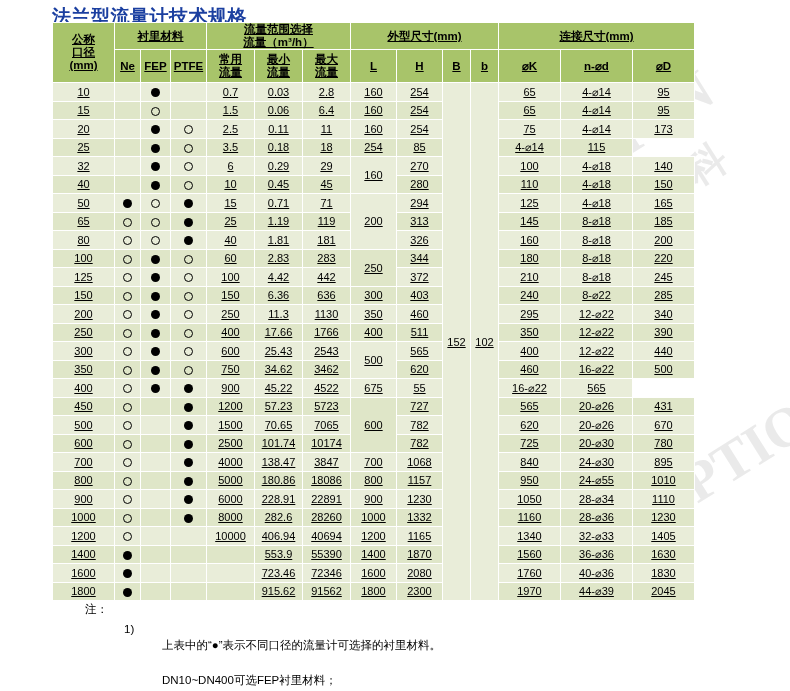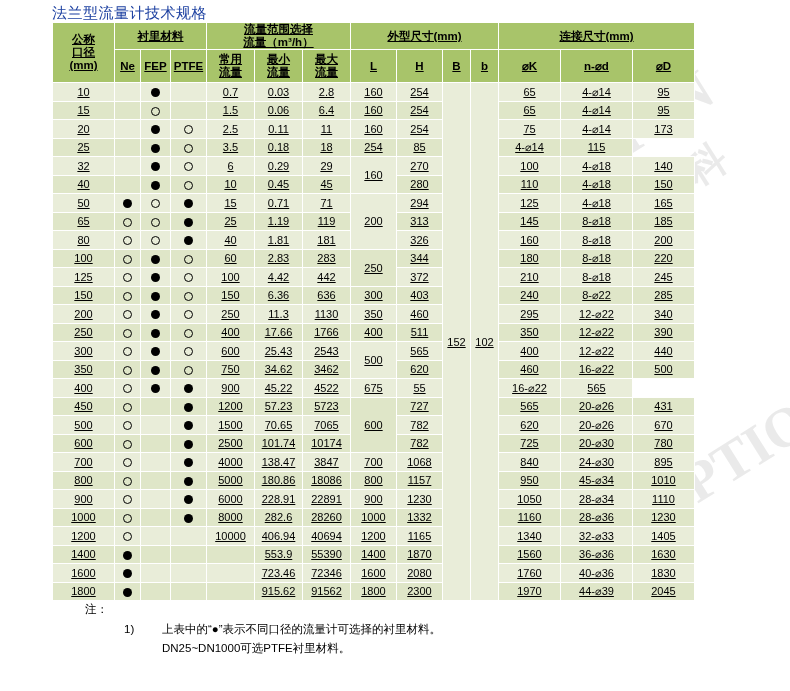--- a/index.html
+++ b/index.html
@@ -18,22 +18,22 @@
   .page {
     position: relative;
     width: 790px;
     height: 691px;
     box-sizing: border-box;
   }
   .title {
     position: absolute;
     left: 52px;
     top: 4px;
-    font-size: 15px;
-    font-weight: normal;
+    font-size: 19px;
+    font-weight: bold;
     color: #1b3fa0;
     letter-spacing: 0.5px;
   }
   .watermark {
     position: absolute;
     font-family: "Liberation Serif", serif;
     font-weight: bold;
     color: rgba(190, 190, 190, 0.33);
     pointer-events: none;
     user-select: none;
@@ -111,21 +111,21 @@
   .notes-body .num {
     position: absolute;
     left: 0px;
     top: 0px;
   }
   .notes-body ul {
     margin: 0;
     padding: 0 0 0 38px;
     list-style: none;
   }
-  .notes-body li { white-space: nowrap; }
+  .notes-body li { white-space: nowrap; margin-top: 16px; }
 </style>
 </head>
 <body>
 
 <div class="page">
 
   <div class="watermark wm1">TOPTION</div>
   <div class="watermark wm2">精 科</div>
   <div class="watermark wm3">TOPTION</div>
   <div class="watermark wm4">TOP</div>
@@ -482,21 +482,21 @@
           <td class="dn">800</td>
           <td><span class="circ"></span></td>
           <td></td>
           <td><span class="dot"></span></td>
           <td>5000</td>
           <td>180.86</td>
           <td>18086</td>
           <td>800</td>
           <td>1157</td>
           <td>950</td>
-          <td>45-⌀34</td>
+          <td>24-⌀55</td>
           <td>1010</td>
         </tr>
         <tr>
           <td class="dn">900</td>
           <td><span class="circ"></span></td>
           <td></td>
           <td><span class="dot"></span></td>
           <td>6000</td>
           <td>228.91</td>
           <td>22891</td>
@@ -577,17 +577,18 @@
           <td>2045</td>
         </tr>
       </tbody>
   </table>
 
   <div class="notes">注：</div>
   <div class="notes-body">
     <span class="num">1)</span>
     <ul>
       <li>上表中的“●”表示不同口径的流量计可选择的衬里材料。</li>
+      <li>DN10~DN400可选FEP衬里材料；</li>
       <li>DN25~DN1000可选PTFE衬里材料。</li>
     </ul>
   </div>
 
 </div>
 
 </body></html>

